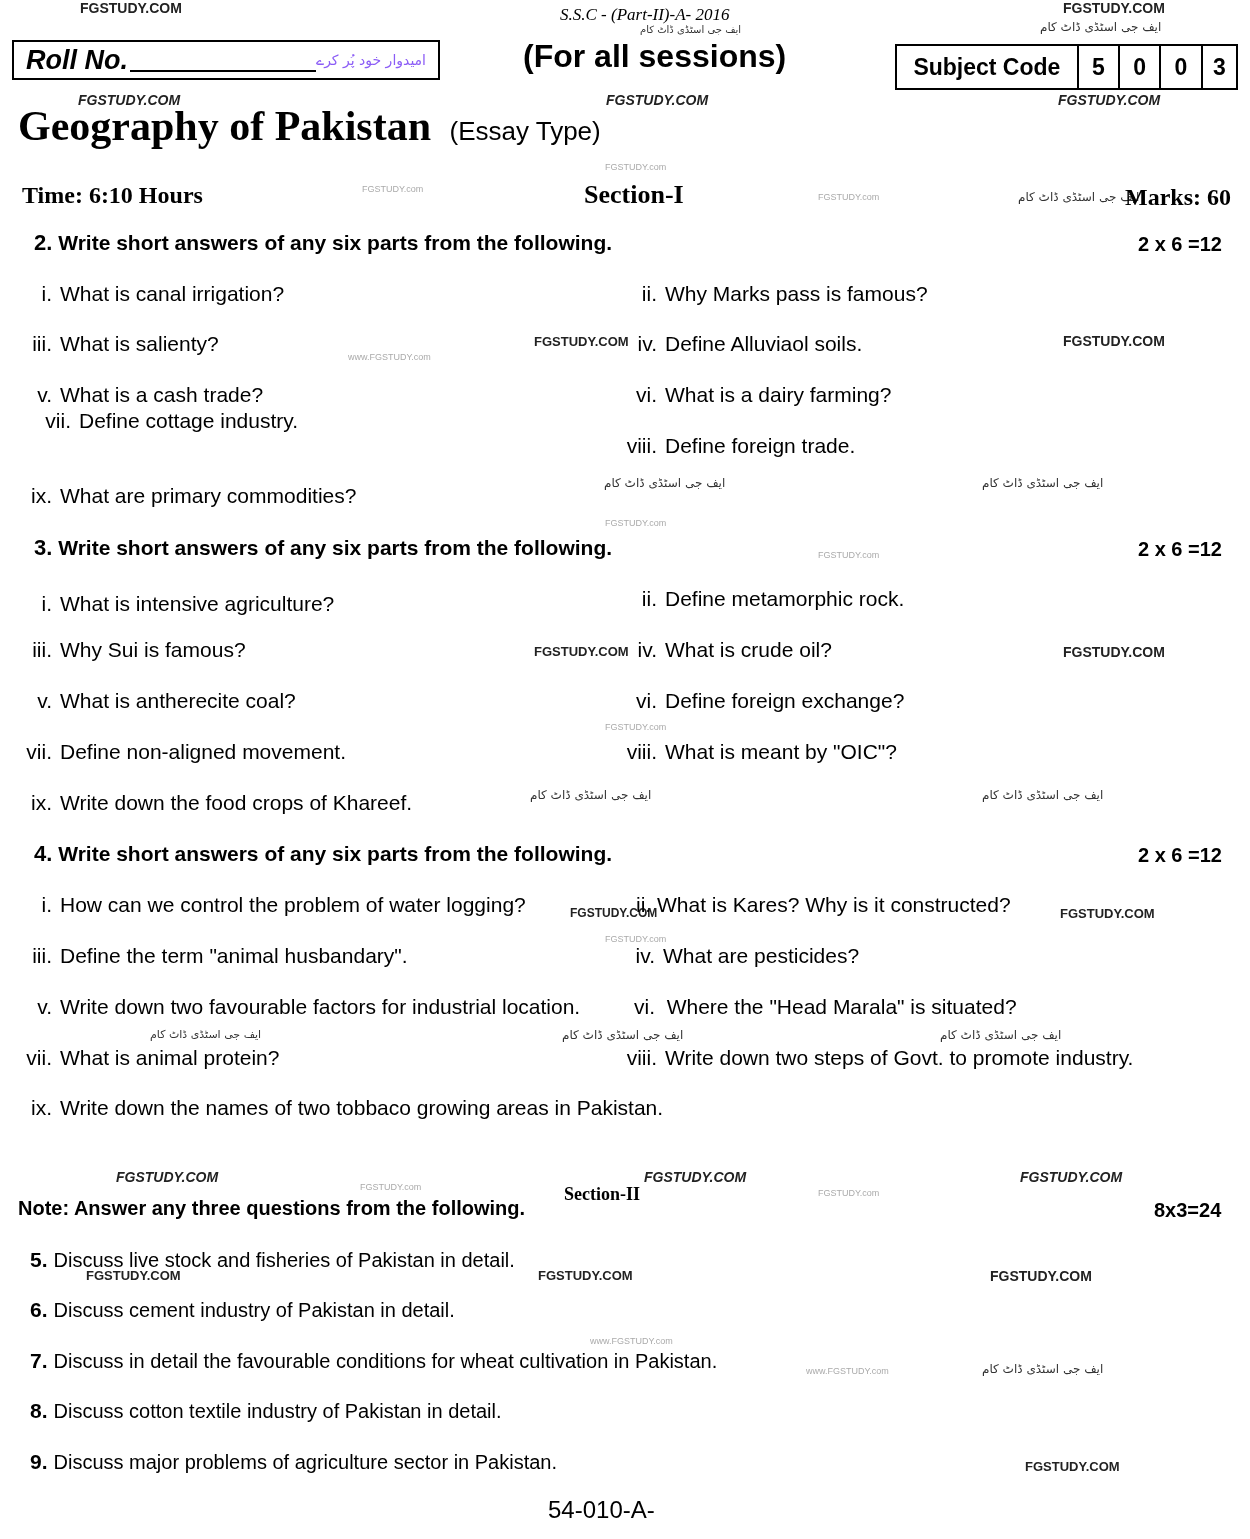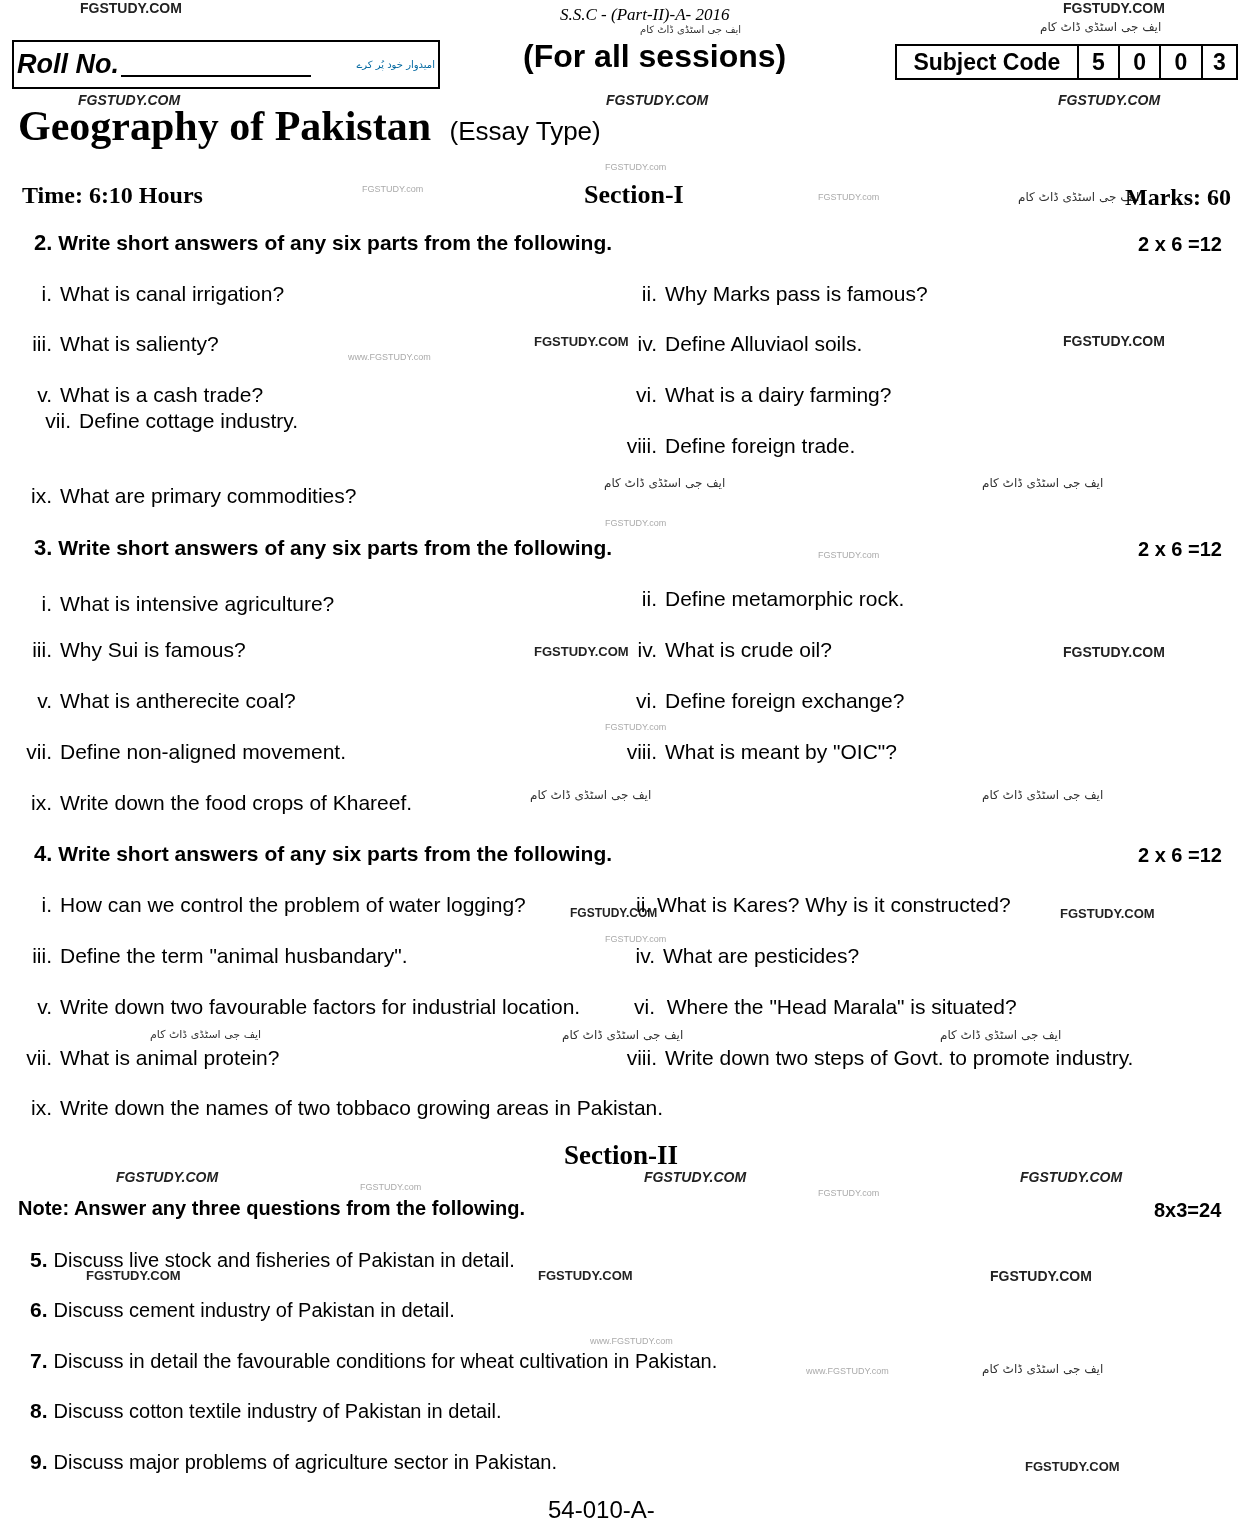--- a/index.html
+++ b/index.html
@@ -3,37 +3,37 @@
 <meta charset="utf-8">
 <style>
   html, body { margin: 0; padding: 0; background: #ffffff; }
   body { width: 1250px; height: 1539px; position: relative; overflow: hidden; color: #000; font-family: "Liberation Sans", sans-serif; }
   .abs { position: absolute; white-space: nowrap; }
   .wm { font-family: "Liberation Sans", sans-serif; font-weight: bold; font-size: 14px; color: #222; }
   .wm-it { font-style: italic; }
   .wm-faint { font-family: "Liberation Sans", sans-serif; font-size: 9px; color: #aaa; }
   .urdu { font-family: "DejaVu Sans", sans-serif; font-size: 12px; color: #333; direction: rtl; }
   .hdr-ssc { font-family: "Liberation Serif", serif; font-style: italic; font-size: 17px; }
-  .rollbox { border: 2px solid #000; height: 49px; box-sizing: border-box; display: flex; align-items: center; padding: 0 3px; }
+  .rollbox { border: 2px solid #000; height: 40px; box-sizing: border-box; display: flex; align-items: center; padding: 0 12px; }
   .roll-label { font-weight: bold; font-style: italic; font-size: 27px; }
   .roll-line { display: inline-block; border-bottom: 2px solid #000; width: 190px; height: 22px; margin-left: 2px; }
   .sessions { font-weight: bold; font-size: 32px; }
-  .subj { display: flex; border: 2px solid #000; height: 36px; box-sizing: border-box; }
+  .subj { display: flex; border: 2px solid #000; height: 46px; box-sizing: border-box; }
   .subj > div { border-right: 2px solid #000; display: flex; align-items: center; justify-content: center; font-weight: bold; font-size: 23px; }
   .subj > div:last-child { border-right: none; }
   .title { font-family: "Liberation Serif", serif; font-weight: bold; font-size: 42px; }
   .title-sub { font-size: 26px; }
   .meta { font-family: "Liberation Serif", serif; font-weight: bold; font-size: 24px; }
   .qhead { font-weight: bold; font-size: 21px; }
   .qhead .num { font-size: 22px; }
   .marks { font-weight: bold; font-size: 20px; }
   .part { font-size: 21px; }
   .part .rn { display: inline-block; text-align: right; width: 52px; margin-right: 8px; }
   .part2 .rn { width: 55px; }
-  .sec2 { font-family: "Liberation Serif", serif; font-weight: bold; font-size: 27px; }
+  .sec2 { font-family: "Liberation Serif", serif; font-weight: bold; font-size: 18px; margin-top: 44px; }
   .note { font-weight: bold; font-size: 20px; }
   .long { font-size: 20px; }
   .long .num { font-weight: bold; font-size: 21px; margin-right: 6px; }
   .footer { font-size: 24px; }
 </style>
 </head>
 <body>
 
 <div class="abs wm" style="left:80px;top:0px;">FGSTUDY.COM</div>
 <div class="abs wm" style="left:1063px;top:0px;">FGSTUDY.COM</div>
@@ -41,21 +41,21 @@
 <div class="abs wm wm-it" style="left:78px;top:92px;">FGSTUDY.COM</div>
 <div class="abs wm wm-it" style="left:606px;top:92px;">FGSTUDY.COM</div>
 <div class="abs wm wm-it" style="left:1058px;top:92px;">FGSTUDY.COM</div>
 
 <div class="abs hdr-ssc" style="left:560px;top:5px;">S.S.C - (Part-II)-A- 2016</div>
 <div class="abs urdu" style="left:640px;top:24px;font-size:10px;">ایف جی اسٹڈی ڈاٹ کام</div>
 
 <div class="abs rollbox" style="left:12px;top:40px;width:428px;">
   <span class="roll-label">Roll No.</span>
   <span class="roll-line"></span>
-  <span class="urdu" style="margin-left:auto;font-size:10px;color:#0369a1;">امیدوار خود پُر کرے</span>
+  <span class="urdu" style="margin-left:auto;font-size:14px;color:#8b5cf6;">امیدوار خود پُر کرے</span>
 </div>
 
 <div class="abs sessions" style="left:523px;top:38px;">(For all sessions)</div>
 
 <div class="abs subj" style="left:895px;top:44px;width:343px;">
   <div style="width:183px;">Subject Code</div>
   <div style="width:40px;">5</div>
   <div style="width:40px;">0</div>
   <div style="width:40px;">0</div>
   <div style="width:34px;">3</div>

